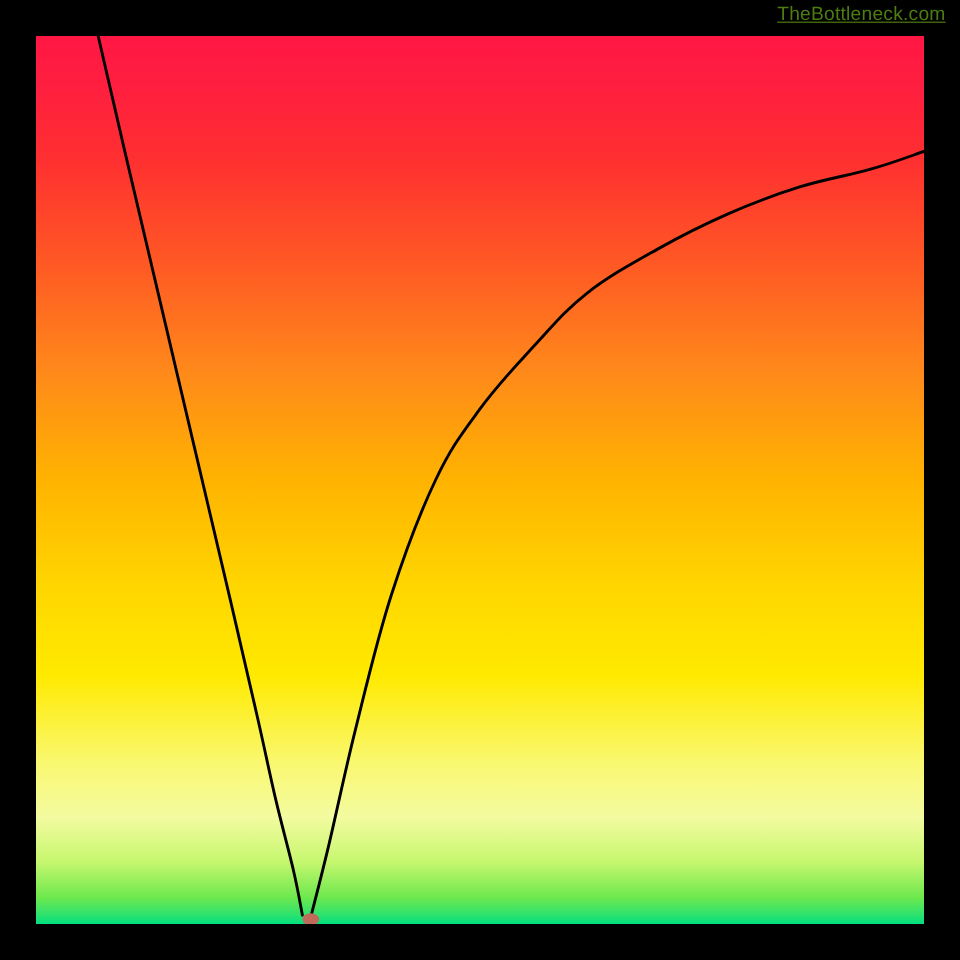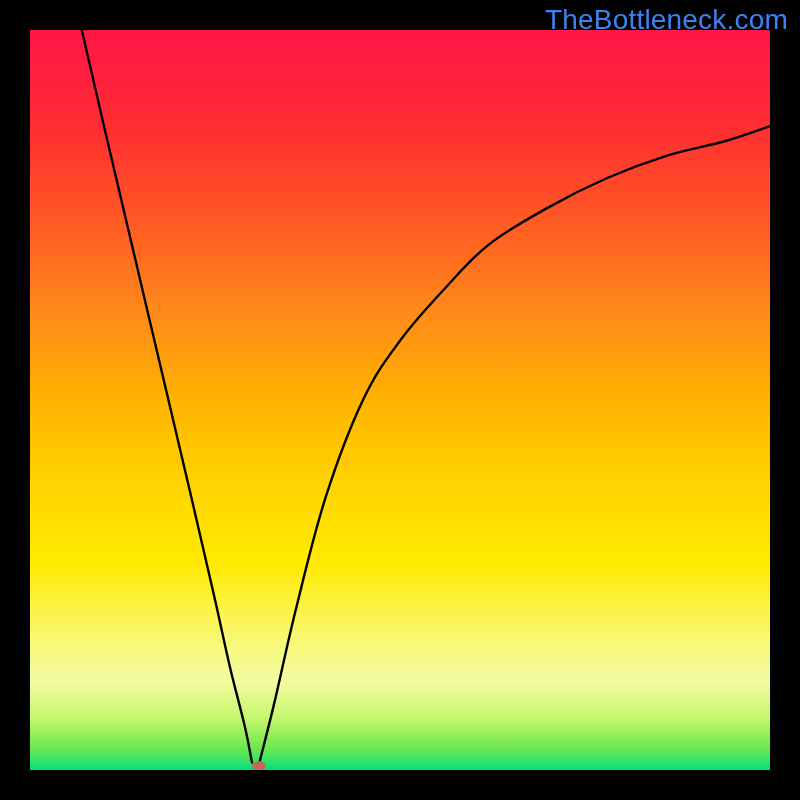--- a/index.html
+++ b/index.html
@@ -14,25 +14,26 @@
   .frame {
     position: relative;
     width: 800px;
     height: 800px;
     background: #000;
   }
   .watermark {
     position: absolute;
     top: 4px;
     right: 12px;
-    color: #3b82f6;
-    font-size: 28px;
+    color: #4d7c0f;
+    font-size: 16px;
     font-weight: 500;
     letter-spacing: 0.2px;
     z-index: 5;
+    text-decoration: underline;
   }
   .plot-area {
     position: absolute;
     left: 30px;
     top: 30px;
     width: 740px;
     height: 740px;
     overflow: hidden;
   }
   .gradient {

